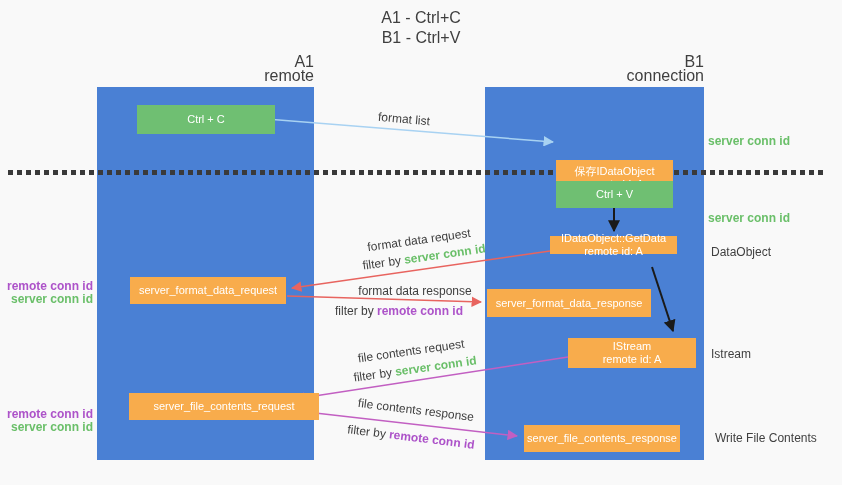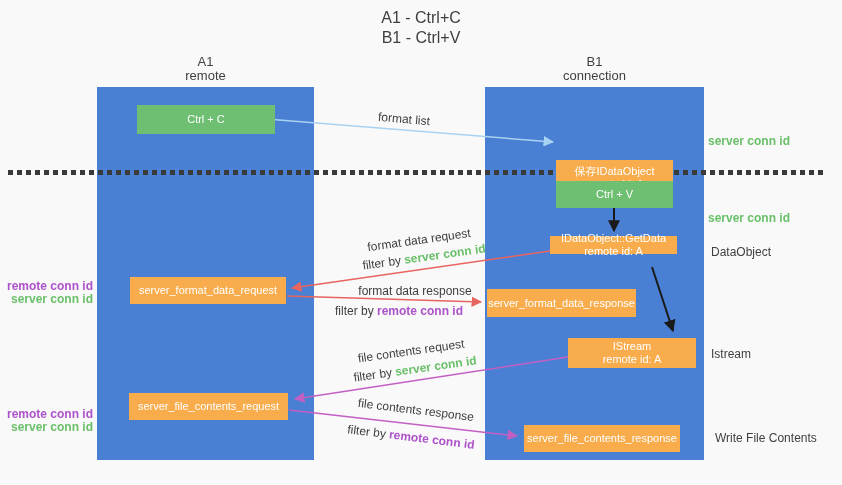--- a/index.html
+++ b/index.html
@@ -5,21 +5,21 @@
   html,body { margin:0; padding:0; }
   .canvas {
     position:relative; width:842px; height:485px;
     background:var(--bg, #f9f9f9);
     font-family:"Liberation Sans", sans-serif;
     color:var(--text-dark, #3f3f3f);
     overflow:hidden;
   }
   .title { position:absolute; top:8px; left:0; width:100%; text-align:center;
            font-size:16px; line-height:20px; z-index:4; }
-  .lane-header { position:absolute; text-align:center; font-size:13px; line-height:14px; z-index:4; }
+  .lane-header { position:absolute; text-align:right; font-size:16px; line-height:14px; z-index:4; }
   .lane { position:absolute; background:var(--lane-blue); z-index:1; }
   .cut-line { position:absolute; left:8px; top:170px; width:817px; height:5px;
               background:repeating-linear-gradient(to right, var(--cut-line) 0 5px, transparent 5px 9px);
               z-index:2; }
   .arrow-layer { position:absolute; left:0; top:0; z-index:3; pointer-events:none; }
   .node { position:absolute; display:flex; flex-direction:column; align-items:center; justify-content:center;
           color:#ffffff; font-size:11px; line-height:13px; text-align:center; z-index:4; }
   .green-node  { background:var(--node-green); }
   .orange-node { background:var(--node-orange); }
   .mid { position:absolute; font-size:12px; white-space:nowrap; z-index:4; }
@@ -86,28 +86,28 @@
   <div class="node green-node" style="left:556px; top:181px; width:117px; height:27px;">
     <span>Ctrl + V</span>
   </div>
   <div class="node orange-node" style="left:550px; top:236px; width:127px; height:18px;">
     <span>IDataObject::GetData</span>
     <span>remote id: A</span>
   </div>
   <div class="node orange-node" style="left:130px; top:277px; width:156px; height:27px;">
     <span>server_format_data_request</span>
   </div>
-  <div class="node orange-node" style="left:487px; top:289px; width:149px; height:28px;">
+  <div class="node orange-node" style="left:487px; top:289px; width:164px; height:28px;">
     <span>server_format_data_response</span>
   </div>
   <div class="node orange-node" style="left:568px; top:338px; width:128px; height:30px;">
     <span>IStream</span>
     <span>remote id: A</span>
   </div>
-  <div class="node orange-node" style="left:129px; top:393px; width:159px; height:27px;">
+  <div class="node orange-node" style="left:129px; top:393px; width:190px; height:27px;">
     <span>server_file_contents_request</span>
   </div>
   <div class="node orange-node" style="left:524px; top:425px; width:156px; height:27px;">
     <span>server_file_contents_response</span>
   </div>
 
   <div class="mid" style="left:404px; top:119px; transform:translate(-50%,-50%) rotate(5deg);">
     <span>format list</span>
   </div>
   <div class="mid" style="left:419px; top:240px; transform:translate(-50%,-50%) rotate(-8deg);">

